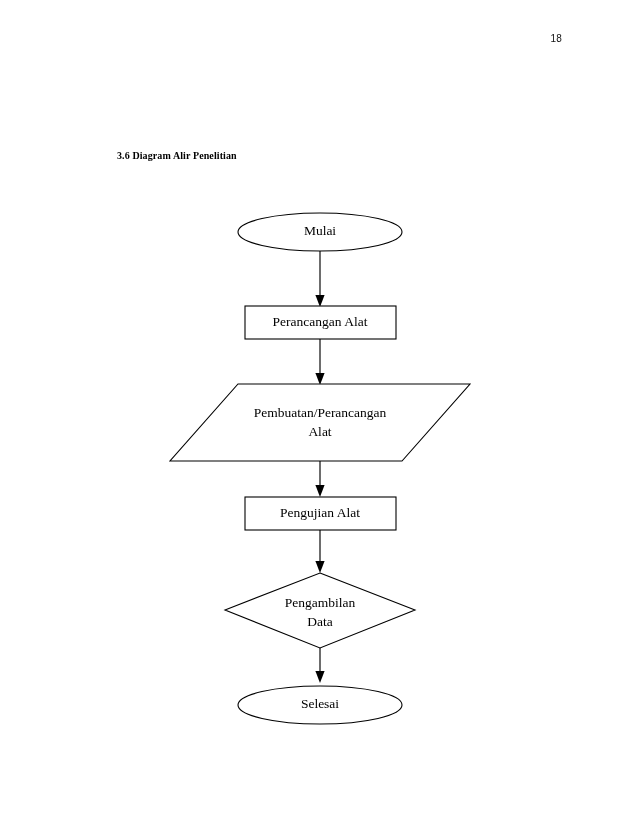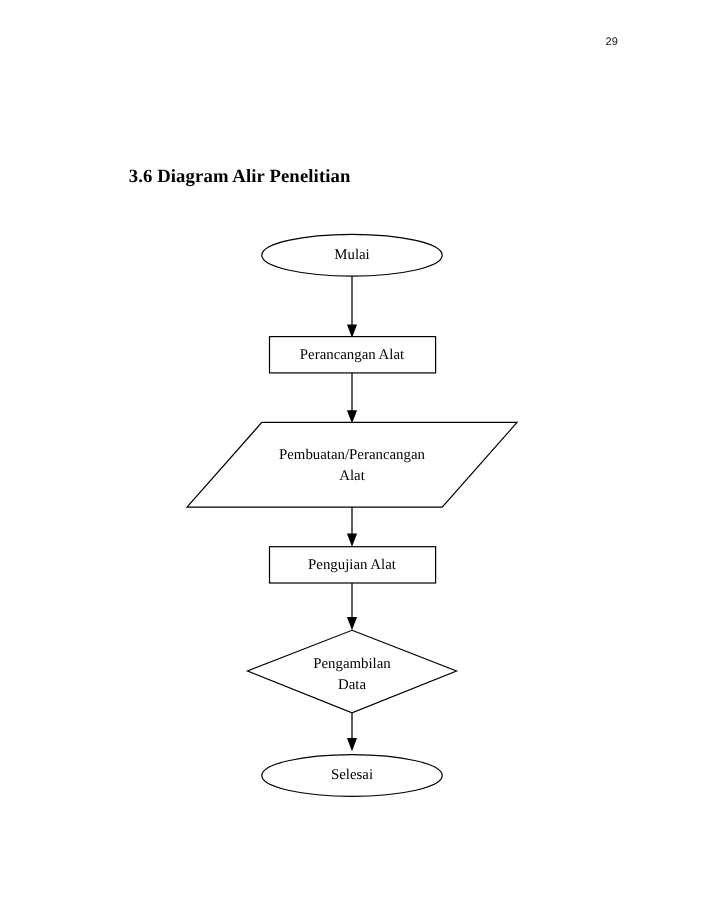--- a/index.html
+++ b/index.html
@@ -25,21 +25,21 @@
     font-family: "Liberation Sans", sans-serif;
     font-size: 10px;
     color: #111111;
     letter-spacing: 0.2px;
   }
 
   .section-heading {
     position: absolute;
     top: 150px;
     left: 117px;
-    font-size: 17px;
+    font-size: 10px;
     font-weight: bold;
     letter-spacing: 0.1px;
     white-space: nowrap;
   }
 
   .flow-canvas {
     position: absolute;
     top: 190px;
     left: 0;
     width: 548px;
@@ -70,21 +70,21 @@
     font-family: "Liberation Serif", "DejaVu Serif", serif;
     font-size: 13.5px;
     fill: #000000;
     text-anchor: middle;
     dominant-baseline: middle;
   }
 </style>
 </head>
 <body>
 
-<div class="page-number">29</div>
+<div class="page-number">18</div>
 
 <div class="section-heading">3.6 Diagram Alir Penelitian</div>
 
 <div class="flow-canvas">
   <svg viewBox="0 0 638 560" xmlns="http://www.w3.org/2000/svg">
 
     <g>
       <ellipse class="node-shape" cx="320" cy="42" rx="82" ry="19"></ellipse>
       <text class="node-label" x="320" y="42">Mulai</text>
     </g>

